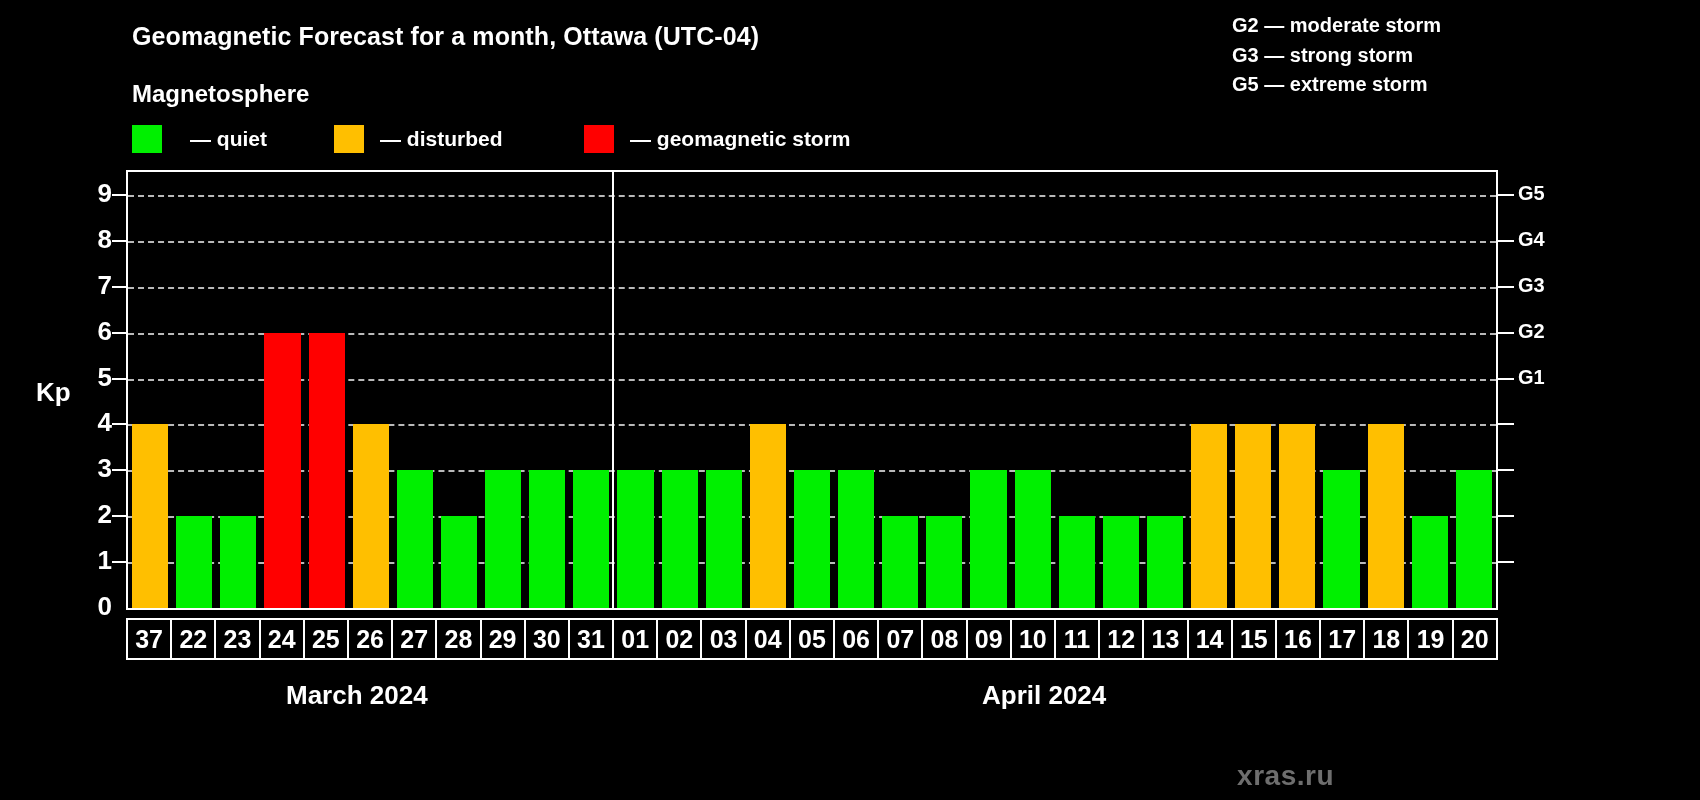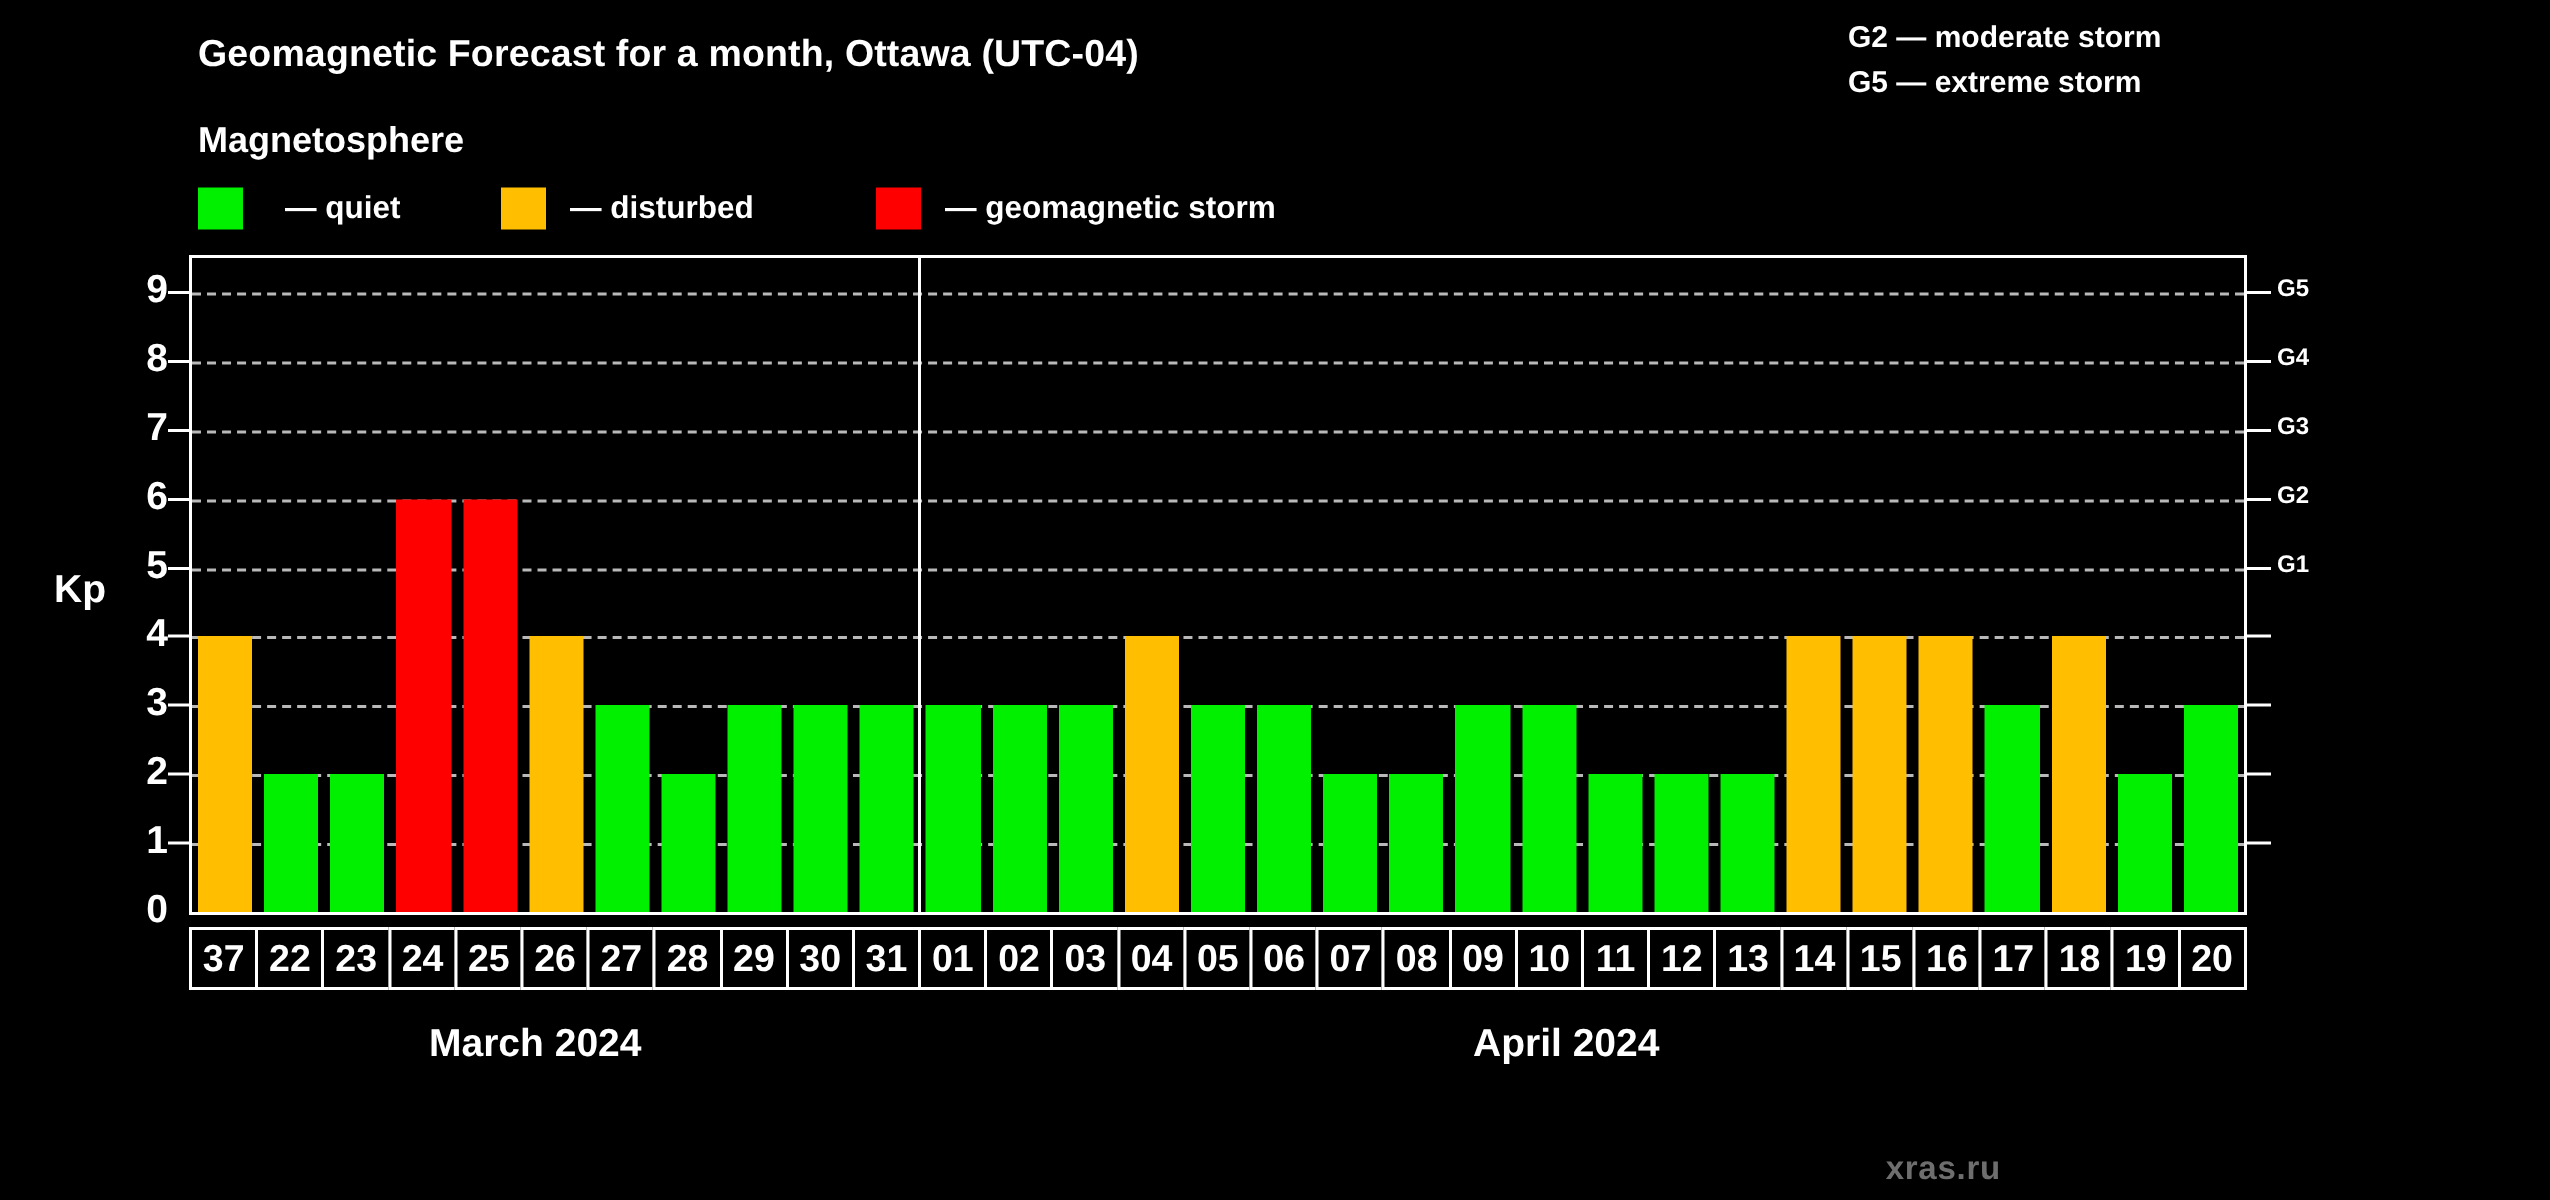--- a/index.html
+++ b/index.html
@@ -89,21 +89,21 @@
   }
   .yaxis-left { position:absolute; left:78px; top:170px; width:34px; height:440px; }
   .ytick-mark {
     position:absolute; left:112px; width:14px; height:0;
     border-top:2px solid #fff; transform:translateY(-1px);
   }
 
   
   .yaxis-right { position:absolute; left:1518px; top:170px; width:120px; height:440px; }
   .gtick {
-    position:absolute; left:0; font-size:16px; font-weight:bold; color:#fff;
+    position:absolute; left:0; font-size:20px; font-weight:bold; color:#fff;
     transform:translateY(-50%); white-space:nowrap;
   }
   .gtick-mark {
     position:absolute; left:1498px; width:16px; height:0;
     border-top:2px solid #fff; transform:translateY(-1px);
   }
 
   
   .dateaxis {
     position:absolute; left:126px; top:618px; width:1372px; height:42px;
@@ -123,21 +123,21 @@
 
   
   .month-caption {
     position:absolute; top:680px;
     font-size:26px; font-weight:bold; color:#fff;
     white-space:nowrap;
   }
 
   .watermark {
     position:absolute; right:18px; bottom:8px;
-    font-size:22px; font-weight:bold; color:#6e6e6e;
+    font-size:28px; font-weight:bold; color:#6e6e6e;
     letter-spacing:.5px;
   }
 </style>
 </head>
 <body>
 
 <div id="root">
 
   <div class="title">Geomagnetic Forecast for a month, Ottawa (UTC-04)</div>
   <div class="subtitle">Magnetosphere</div>
@@ -152,20 +152,21 @@
         <span class="legend-text">— disturbed</span>
       </div>
       <div class="legend-item" style="left: 452px;">
         <span class="legend-swatch" style="background: rgb(255, 0, 0);"></span>
         <span class="legend-text">— geomagnetic storm</span>
       </div>
     </div>
 
   <div class="gscale" id="gscale">
       <div class="gscale-row">G2 — moderate storm</div>
+      <div class="gscale-row">G3 — strong storm</div>
       <div class="gscale-row">G5 — extreme storm</div>
     </div>
 
   <div class="ylabel-kp">Kp</div>
   <div class="yaxis-left" id="yaxis-left">
       <div class="ytick" style="top: 22.9474px;">9</div>
       <div class="ytick" style="top: 68.8421px;">8</div>
       <div class="ytick" style="top: 114.737px;">7</div>
       <div class="ytick" style="top: 160.632px;">6</div>
       <div class="ytick" style="top: 206.526px;">5</div>

